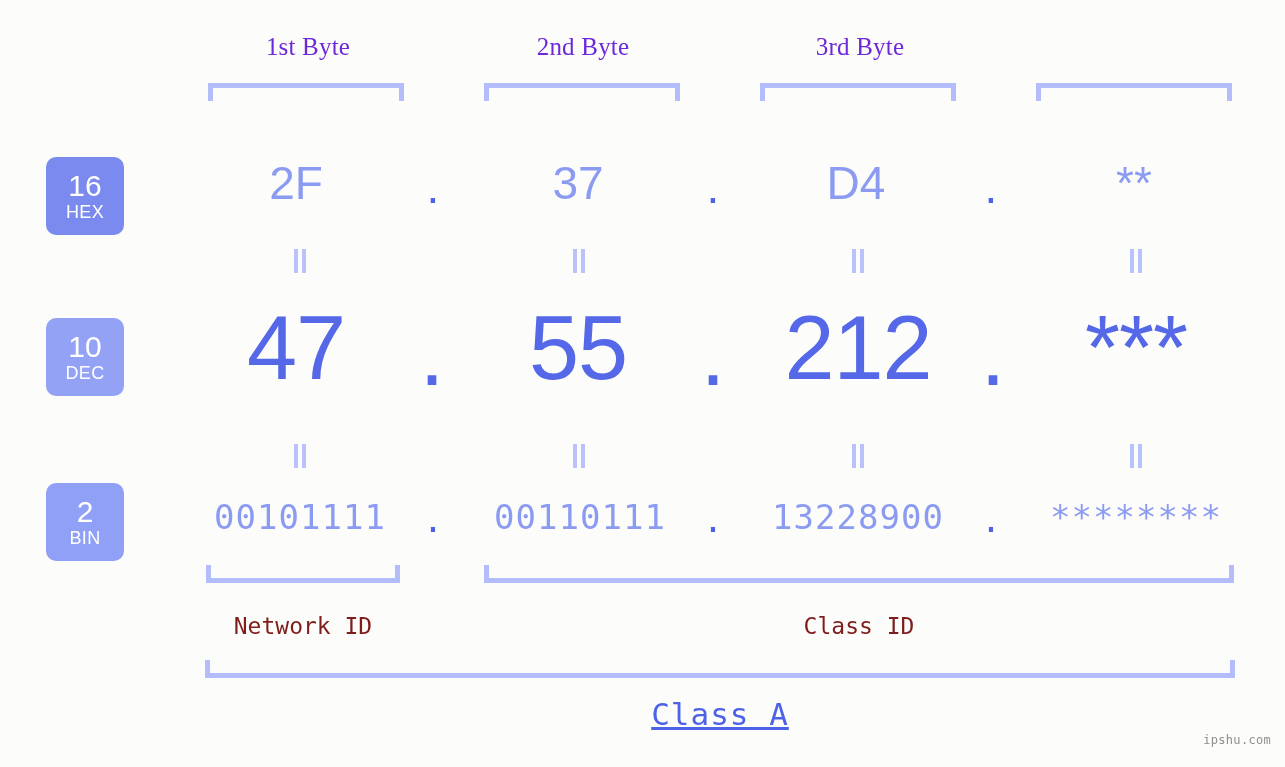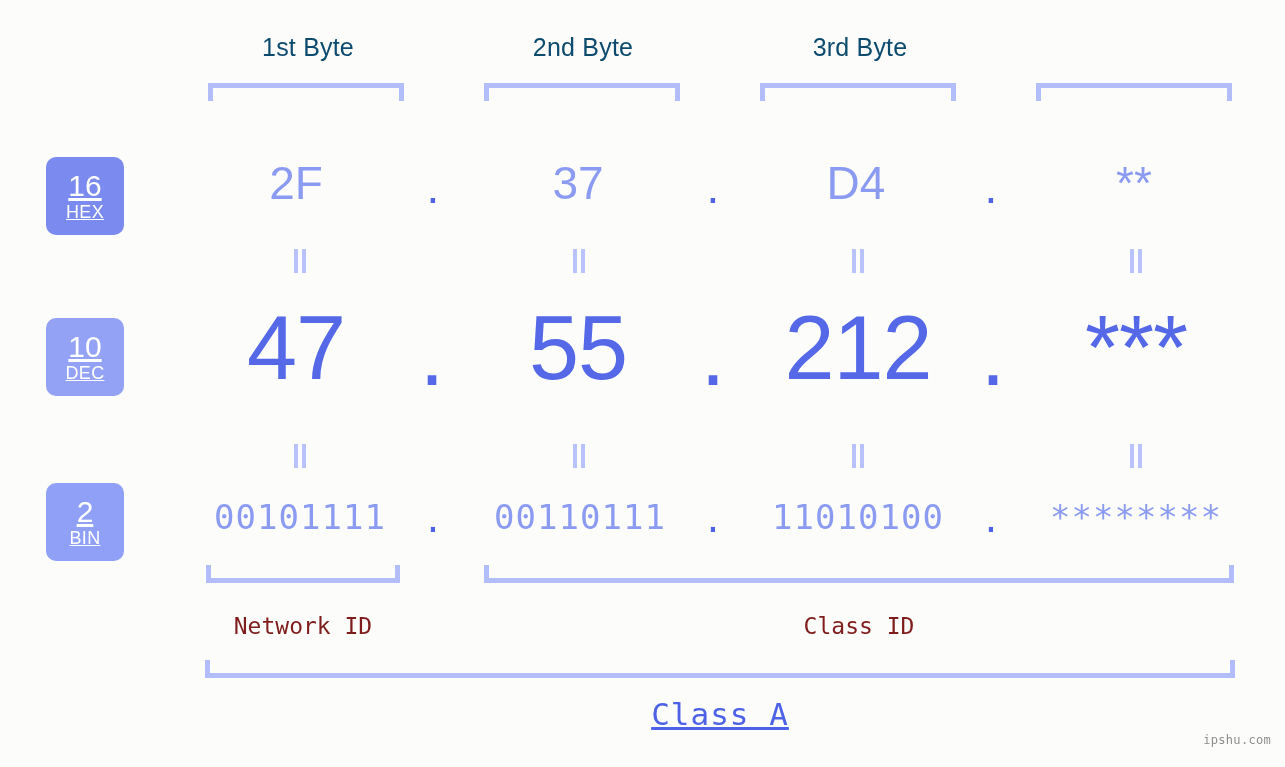--- a/index.html
+++ b/index.html
@@ -21,22 +21,22 @@
     position: absolute;
     inset: 0;
   }
 
   
   .byte-header {
     position: absolute;
     top: 33px;
     text-align: center;
     font-size: 25px;
-    color: #0c4a6e;
-    font-family: Liberation Sans, sans-serif;
+    color: #6d28d9;
+    font-family: Liberation Serif, serif;
     letter-spacing: 0.2px;
     white-space: nowrap;
   }
 
   
   .bracket {
     position: absolute;
     box-sizing: border-box;
     height: 18px;
   }
@@ -58,21 +58,20 @@
     width: 78px;
     height: 78px;
     border-radius: 10px;
     color: #ffffff;
     display: flex;
     flex-direction: column;
     align-items: center;
     justify-content: center;
     line-height: 1;
     box-sizing: border-box;
-    text-decoration: underline;
   }
   .badge .num {
     font-size: 30px;
     font-weight: 400;
     display: block;
     margin-bottom: 2px;
   }
   .badge .abbr {
     font-size: 18px;
     font-weight: 400;
@@ -238,21 +237,21 @@
   <div class="eq" style="left:293px;top:444px;"></div>
   <div class="eq" style="left:572px;top:444px;"></div>
   <div class="eq" style="left:851px;top:444px;"></div>
   <div class="eq" style="left:1129px;top:444px;"></div>
 
   <div class="row-bin">
     <div class="val" style="left:202px;width:196px;">00101111</div>
     <div class="sep" style="left:418px;width:30px;text-align:center;">.</div>
     <div class="val" style="left:482px;width:196px;">00110111</div>
     <div class="sep" style="left:698px;width:30px;text-align:center;">.</div>
-    <div class="val" style="left:760px;width:196px;">11010100</div>
+    <div class="val" style="left:760px;width:196px;">13228900</div>
     <div class="sep" style="left:976px;width:30px;text-align:center;">.</div>
     <div class="val" style="left:1038px;width:196px;">********</div>
   </div>
 
   <div class="bracket bracket-up" style="left:206px;top:565px;width:194px;"></div>
   <div class="bracket bracket-up" style="left:484px;top:565px;width:750px;"></div>
 
   <div class="section-label" style="left:205px;top:613px;width:196px;">Network ID</div>
   <div class="section-label" style="left:484px;top:613px;width:750px;">Class ID</div>
 

